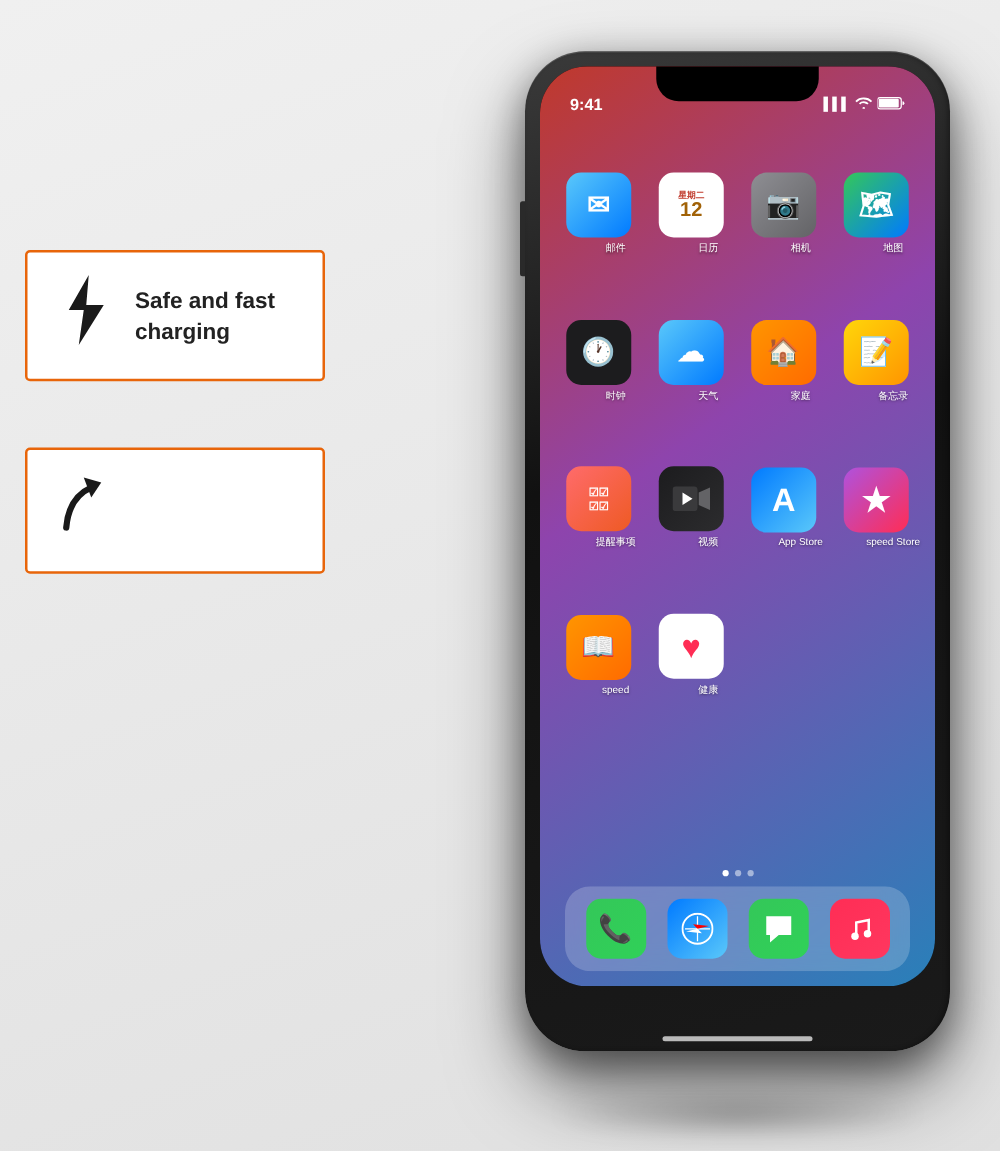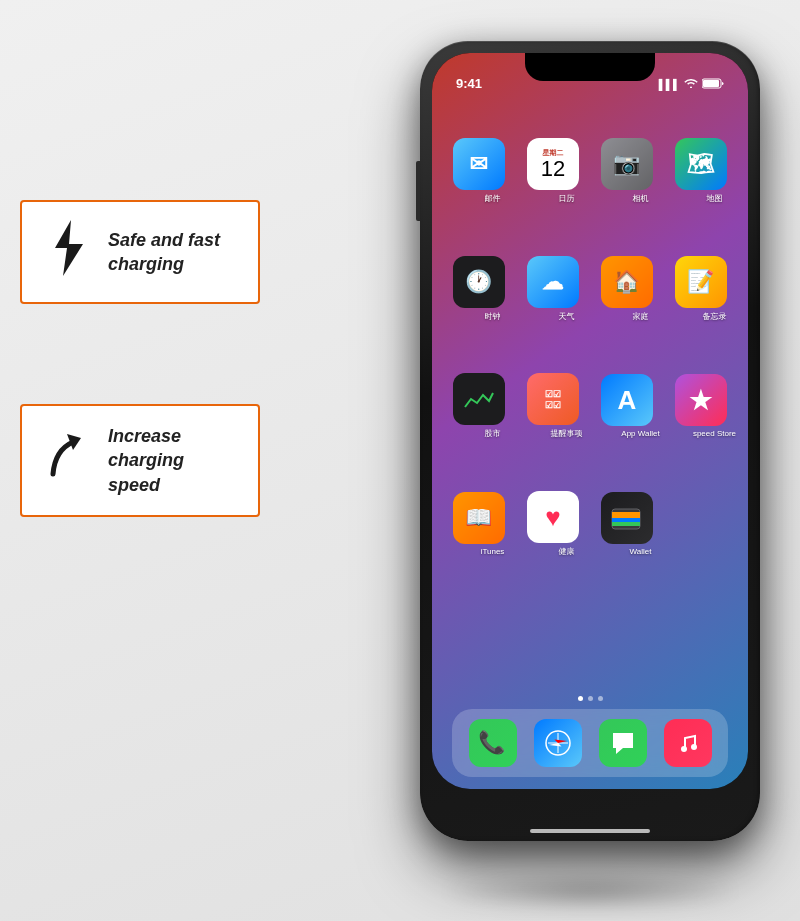--- a/index.html
+++ b/index.html
@@ -23,22 +23,21 @@
     }
 
     
     .features-section {
       position: absolute;
       left: 20px;
       top: 200px;
       width: 280px;
       display: flex;
       flex-direction: column;
-      gap: 100px;
-      font-style: italic;
+      gap: 53px;
     }
 
     .feature-box {
       border: 2px solid #e8650a;
       border-radius: 4px;
       padding: 18px 20px;
       display: flex;
       align-items: center;
       gap: 16px;
       background: white;
@@ -331,21 +330,20 @@
     </div>
 
     <div class="feature-box">
       <div class="feature-icon">
         <svg class="arrow-icon" viewBox="0 0 44 52" fill="none" xmlns="http://www.w3.org/2000/svg">
 
           <path d="M8 44 Q10 20 28 12" stroke="#1a1a1a" stroke-width="5" fill="none" stroke-linecap="round"></path>
           <polygon points="22,4 36,8 28,20" fill="#1a1a1a"></polygon>
         </svg>
       </div>
-      <div class="feature-text">Increase charging speed</div>
     </div>
 
   </div>
 
   <div class="phone-section">
     <div class="phone-wrapper">
 
       <div class="phone-body">
 
         <div class="phone-screen-container">
@@ -376,21 +374,21 @@
 
             <div class="app-grid">
 
               <div class="app-icon-wrap">
                 <div class="app-icon app-mail">✉</div>
                 <span class="app-label">邮件</span>
               </div>
               <div class="app-icon-wrap">
                 <div class="app-icon app-calendar" style="flex-direction:column; gap:0; background:white;">
                   <span style="font-size:7px; color:#c0392b; font-weight:600; text-transform:uppercase;">星期二</span>
-                  <span style="font-size:22px; color:#000000; font-weight:400; line-height:1;">12</span>
+                  <span style="font-size:16px; color:#a16207; font-weight:700; line-height:1;">12</span>
                 </div>
                 <span class="app-label">日历</span>
               </div>
               <div class="app-icon-wrap">
                 <div class="app-icon app-camera">📷</div>
                 <span class="app-label">相机</span>
               </div>
 
               <div class="app-icon-wrap">
                 <div class="app-icon app-maps">🗺</div>
@@ -405,67 +403,58 @@
                 <span class="app-label">天气</span>
               </div>
               <div class="app-icon-wrap">
                 <div class="app-icon app-home">🏠</div>
                 <span class="app-label">家庭</span>
               </div>
 
               <div class="app-icon-wrap">
                 <div class="app-icon app-notes">📝</div>
                 <span class="app-label">备忘录</span>
-              </div>
-              <div class="app-icon-wrap">
-                <div class="app-icon app-stocks" style="background:#1c1c1e;">
-                  <svg width="32" height="24" viewBox="0 0 32 24">
-                    <polyline points="2,20 8,12 14,16 20,8 26,14 30,6" stroke="#34c759" stroke-width="2" fill="none"></polyline>
-                  </svg>
-                </div>
-                <span class="app-label">股市</span>
               </div>
               <div class="app-icon-wrap">
                 <div class="app-icon app-reminder" style="background:linear-gradient(135deg,#ff6b6b,#ee5a24); font-size:14px; color:white; flex-direction:column; gap:1px;">
                   <span style="font-size:9px;">☑☑</span>
                   <span style="font-size:9px;">☑☑</span>
                 </div>
                 <span class="app-label">提醒事项</span>
               </div>
+              <div class="app-icon-wrap">
+                <div class="app-icon app-video" style="background:linear-gradient(135deg,#1c1c1e,#2c2c2e);">
+                  <svg width="30" height="20" viewBox="0 0 30 20">
+                    <rect x="0" y="0" width="20" height="20" rx="3" fill="#3a3a3c"></rect>
+                    <path d="M21 5 L30 1 L30 19 L21 15 Z" fill="#636366"></path>
+                    <polygon points="8,5 8,15 16,10" fill="white"></polygon>
+                  </svg>
+                </div>
+                <span class="app-label">视频</span>
+              </div>
 
               <div class="app-icon-wrap">
                 <div class="app-icon app-store" style="font-size:26px; font-weight:700; font-family:Arial;">A</div>
-                <span class="app-label">App Wallet</span>
+                <span class="app-label">App Store</span>
               </div>
               <div class="app-icon-wrap">
                 <div class="app-icon app-itunes" style="font-size:26px;">★</div>
                 <span class="app-label">speed Store</span>
               </div>
               <div class="app-icon-wrap">
                 <div class="app-icon app-ibooks">📖</div>
-                <span class="app-label">iTunes</span>
+                <span class="app-label">speed</span>
               </div>
               <div class="app-icon-wrap">
                 <div class="app-icon app-health" style="background:white;">
                   <span style="color:#ff2d55; font-size:26px;">♥</span>
                 </div>
                 <span class="app-label">健康</span>
               </div>
 
-              <div class="app-icon-wrap">
-                <div class="app-icon app-wallet" style="background:linear-gradient(135deg,#1c1c1e,#2c2c2e);">
-                  <svg width="32" height="26" viewBox="0 0 32 26">
-                    <rect x="1" y="4" width="28" height="20" rx="3" fill="#3a3a3c" stroke="#636366" stroke-width="1"></rect>
-                    <rect x="1" y="7" width="28" height="6" fill="#ff9500"></rect>
-                    <rect x="1" y="13" width="28" height="4" fill="#007aff"></rect>
-                    <rect x="1" y="17" width="28" height="4" fill="#34c759"></rect>
-                  </svg>
-                </div>
-                <span class="app-label">Wallet</span>
-              </div>
             </div>
 
             <div class="page-dots">
               <div class="page-dot active"></div>
               <div class="page-dot"></div>
               <div class="page-dot"></div>
             </div>
 
             <div class="phone-dock">
               <div class="dock-icon dock-phone">📞</div>

